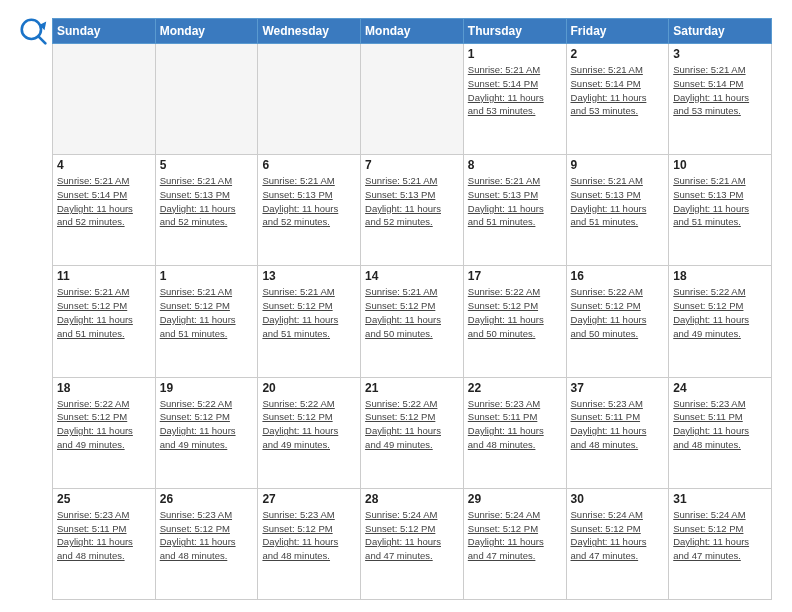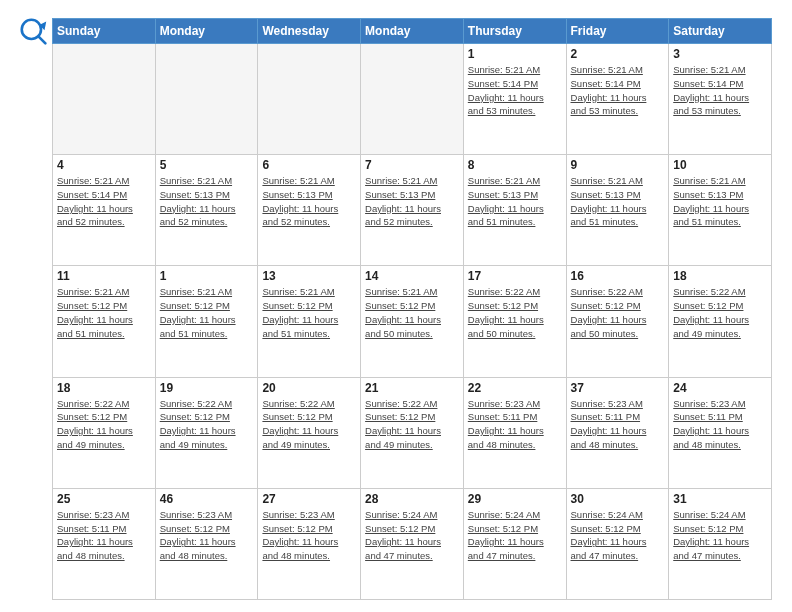--- a/index.html
+++ b/index.html
@@ -315,21 +315,21 @@
         </tr>
         <tr>
           <td>
             <div class="day-number">25</div>
             <div class="day-info" style="white-space: pre-line;">Sunrise: 5:23 AM
 Sunset: 5:11 PM
 Daylight: 11 hours
 and 48 minutes.</div>
           </td>
           <td>
-            <div class="day-number">46</div>
+            <div class="day-number">26</div>
             <div class="day-info" style="white-space: pre-line;">Sunrise: 5:23 AM
 Sunset: 5:12 PM
 Daylight: 11 hours
 and 48 minutes.</div>
           </td>
           <td>
             <div class="day-number">27</div>
             <div class="day-info" style="white-space: pre-line;">Sunrise: 5:23 AM
 Sunset: 5:12 PM
 Daylight: 11 hours

